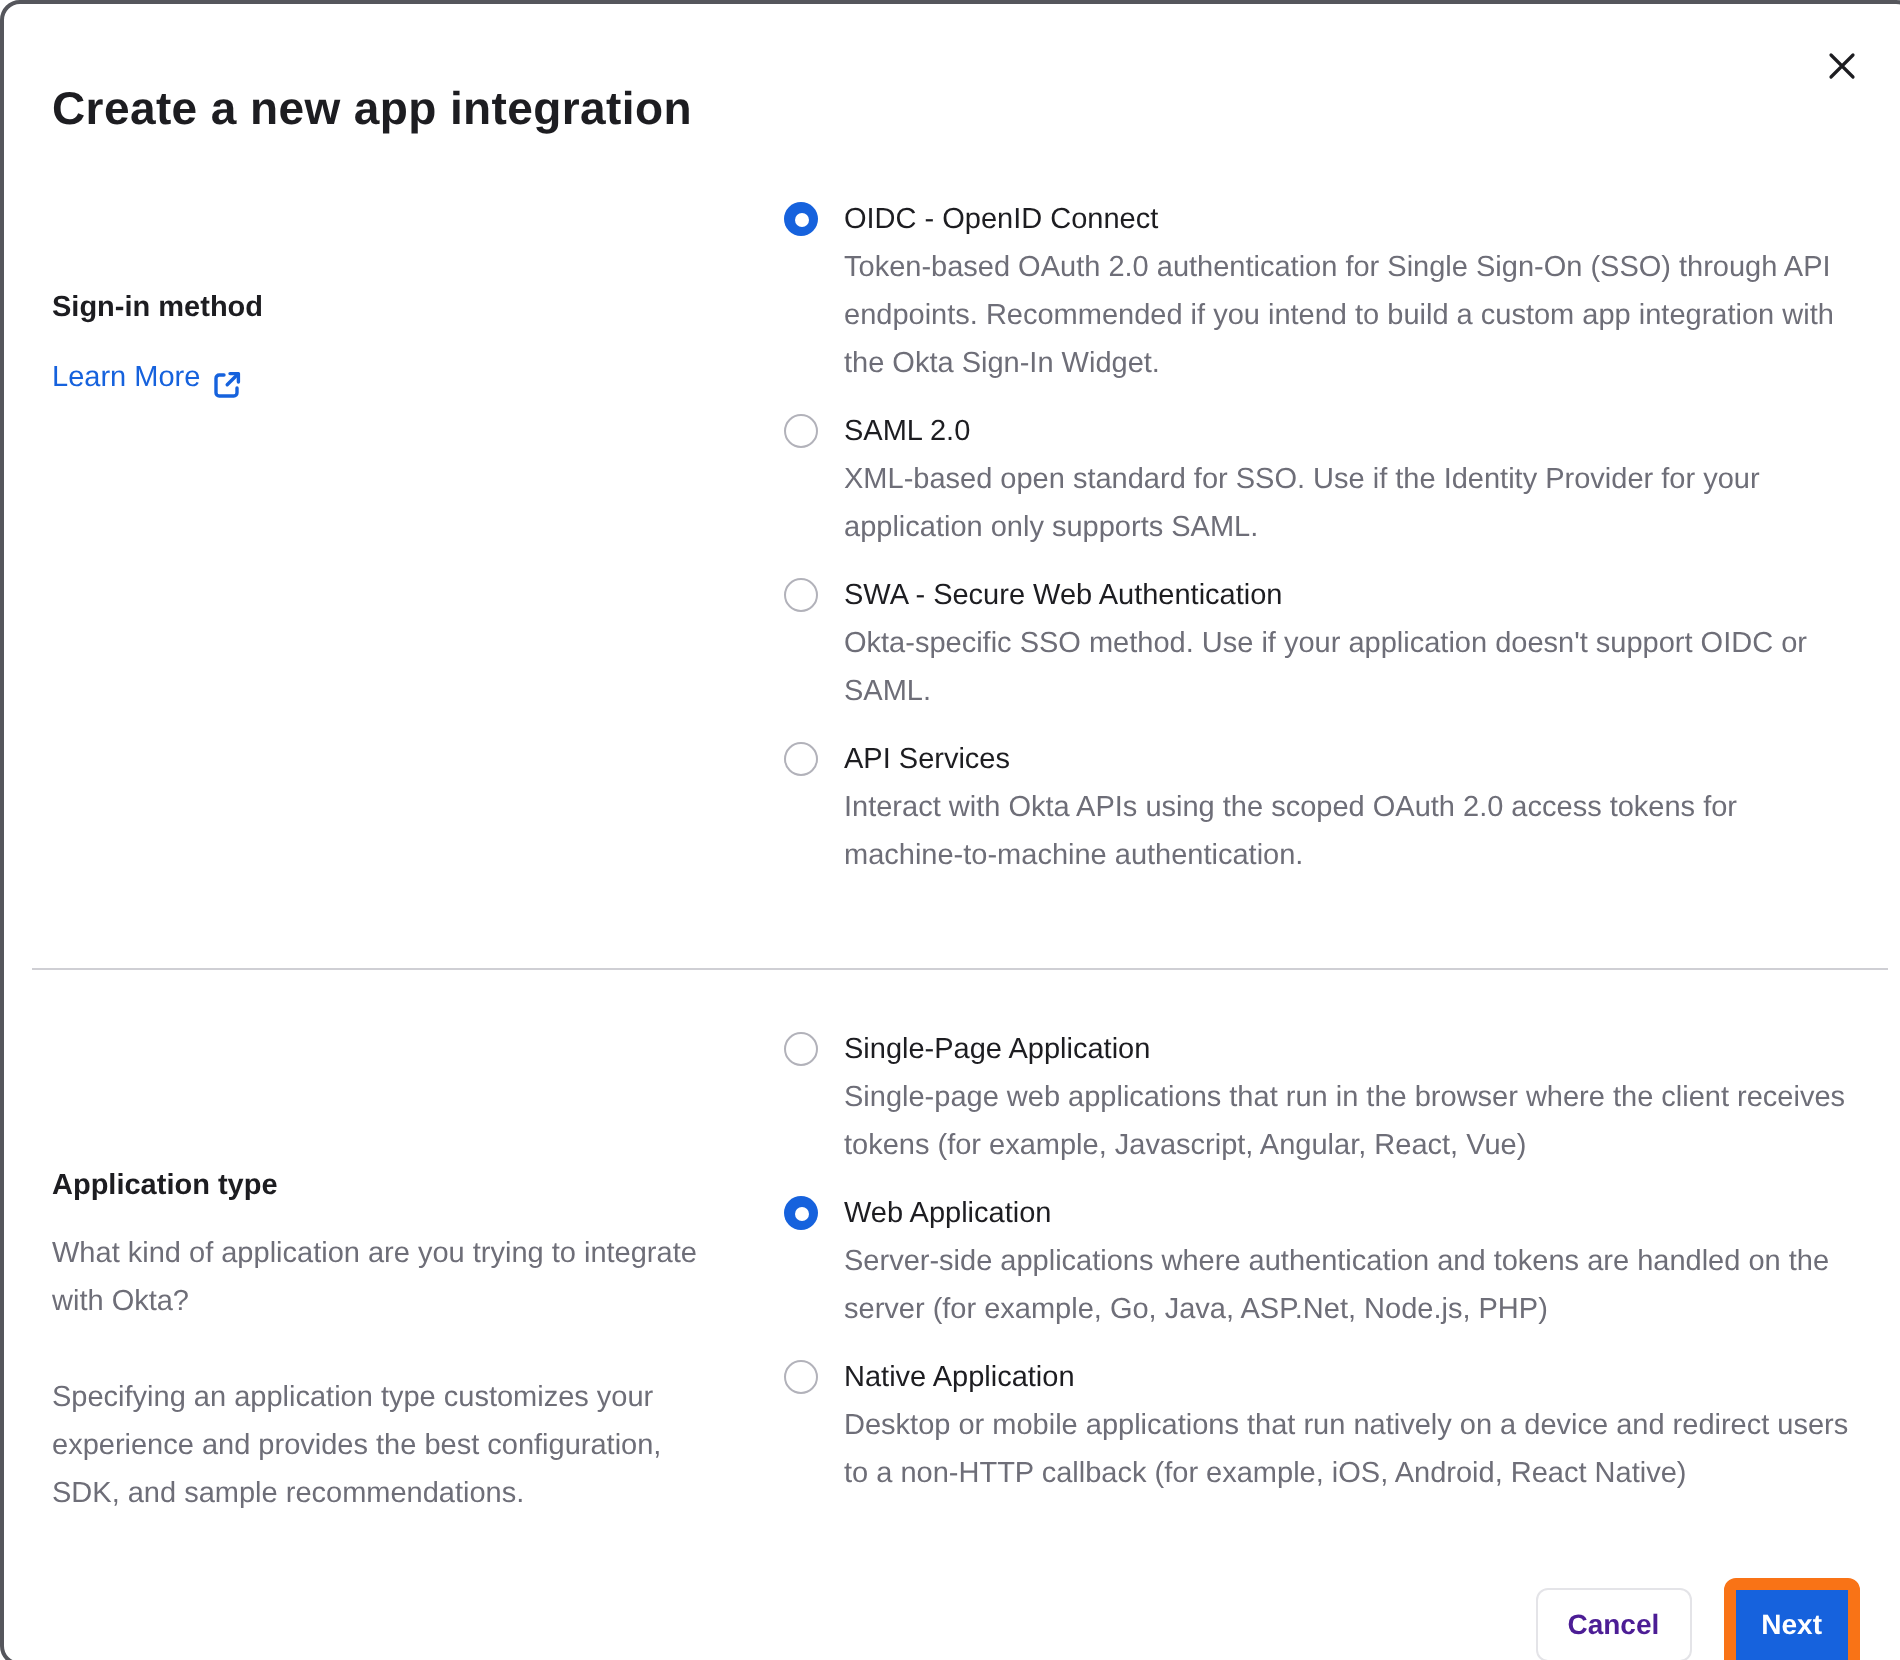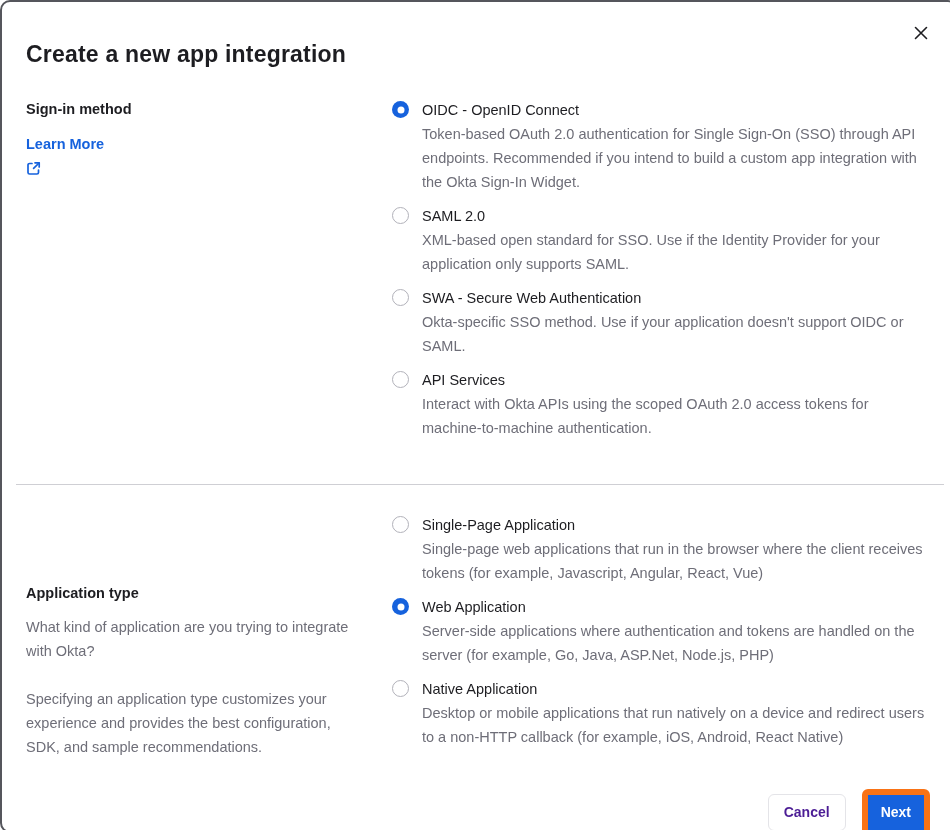--- a/index.html
+++ b/index.html
@@ -19,29 +19,29 @@
     display:flex; align-items:center; justify-content:center;
   }
   h1.title {
     margin-top:12px;
     font-size:23px; font-weight:700; color:#1d1d21; line-height:28px;
     letter-spacing:.2px;
   }
   .section { display:flex; gap:26px; }
   .section-signin { margin-top:30px; }
   .section-apptype { margin-top:28px;align-items:flex-end; }
-  .col-left { width:340px; flex-shrink:0; }
+  .col-left { width:340px; flex-shrink:0;margin-top:45px; }
   .col-right { flex:1; min-width:0; }
   .group-label {
     font-size:14.5px; font-weight:700; color:#1d1d21; line-height:22px;
   }
   .learn-more {
-    margin-top:13px; display:inline-flex; align-items:flex-start; gap:6px;
-    font-size:14.5px; font-weight:700; color:#1662dd; line-height:22px;
-    text-decoration:none; cursor:pointer;flex-direction:column;
+    margin-top:13px; display:inline-flex; align-items:flex-end; gap:6px;
+    font-size:14.5px; font-weight:400; color:#1662dd; line-height:22px;
+    text-decoration:none; cursor:pointer;
   }
   .left-desc {
     margin-top:11px; font-size:14.5px; color:#6e6e78; line-height:24px;
   }
   .opt { display:flex; gap:13px; margin-bottom:10px; }
   .radio {
     width:17px; height:17px; border-radius:50%;
     border:1.5px solid #b2b2ba; background:#fff;
     flex-shrink:0; margin-top:3px; position:relative; cursor:pointer;
   }

